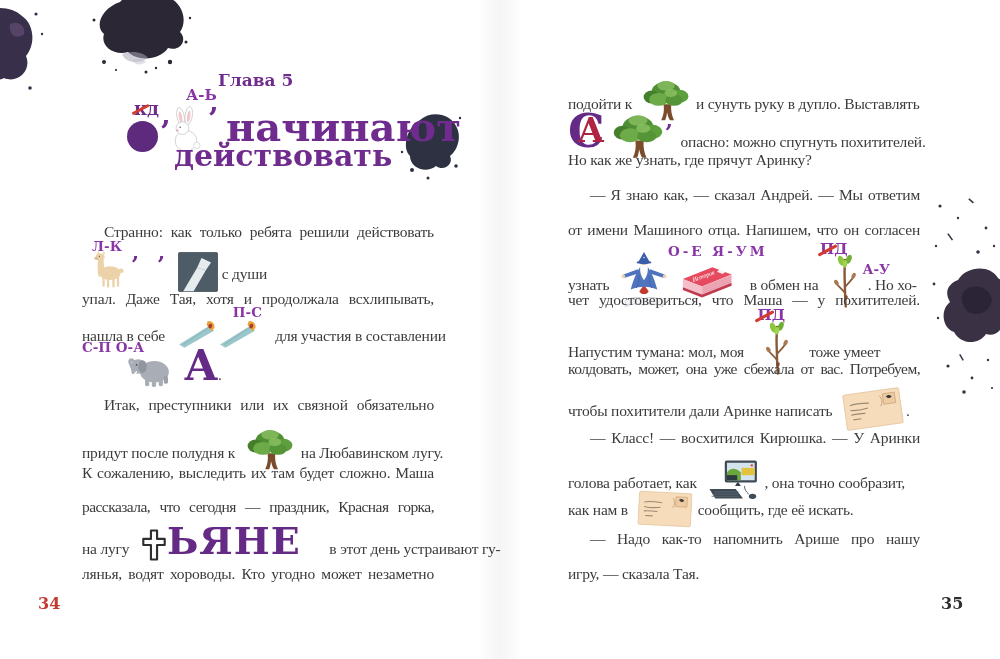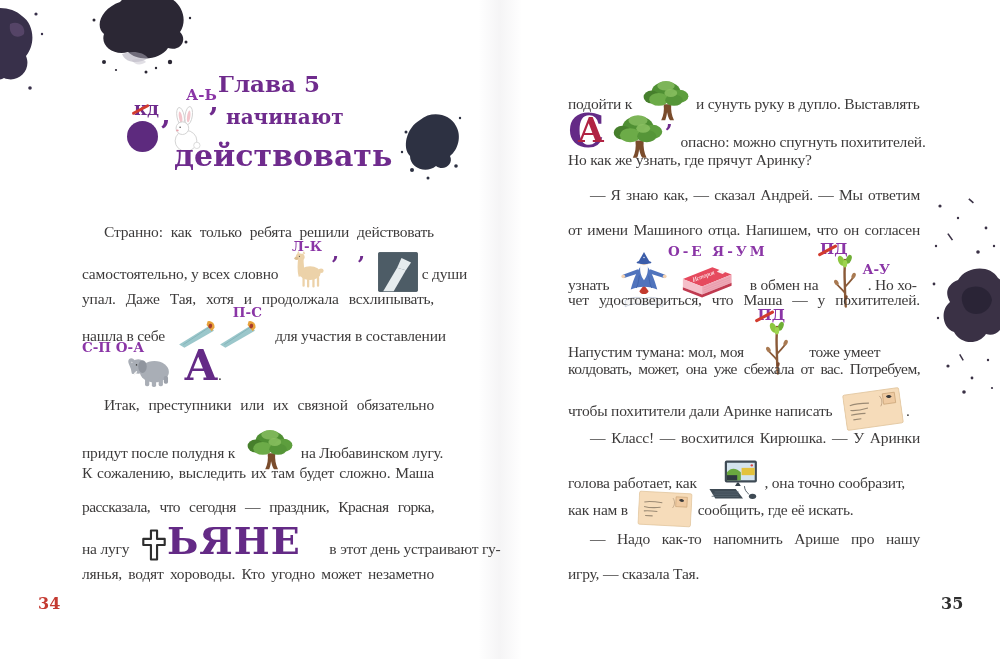--- a/index.html
+++ b/index.html
@@ -126,44 +126,44 @@
       <circle cx="60" cy="172" r="1.2"></circle>
         <circle cx="36" cy="204" r="1.8"></circle>
         <circle cx="64" cy="200" r="1.1"></circle>
     </g>
   </svg>
 
   <div class="gutter"></div>
 
   <div>
 
-    <span class="tpiece" style="left:218px;top:72px;font-size:23px">Глава 5</span>
+    <span class="tpiece" style="left:218px;top:72px;font-size:17px">Глава 5</span>
     <span class="tpiece" style="left:134px;top:100px;font-size:18px"><span class="x">к</span><span>д</span></span>
     <span class="tpiece" style="left:186px;top:88px;font-size:15px;color:#8a35a6">А-Ь</span>
     <span style="position:absolute;left:127px;top:121px;width:31px;height:31px;border-radius:50%;background:#5d2a7e"></span>
     <span class="tpiece" style="left:160px;top:117px;font-size:30px">’</span>
     <svg style="position:absolute;left:167px;top:106px" width="38" height="48" viewBox="0 0 42 52">
       <ellipse cx="15" cy="11" rx="4" ry="10" fill="#fff" stroke="#cfcfcf" transform="rotate(-10 15 11)"></ellipse>
       <ellipse cx="15" cy="12" rx="1.8" ry="6.5" fill="#f3c6cc" transform="rotate(-10 15 12)"></ellipse>
       <ellipse cx="24" cy="10" rx="4" ry="10" fill="#fff" stroke="#cfcfcf" transform="rotate(8 24 10)"></ellipse>
       <ellipse cx="24" cy="11" rx="1.8" ry="6.5" fill="#f3c6cc" transform="rotate(8 24 11)"></ellipse>
       <ellipse cx="21" cy="38" rx="12" ry="11.5" fill="#fff" stroke="#cfcfcf"></ellipse>
       <circle cx="17" cy="24" r="7" fill="#fff" stroke="#cfcfcf"></circle>
       <circle cx="33" cy="43" r="3.5" fill="#fff" stroke="#d8d8d8"></circle>
       <circle cx="14.5" cy="23" r="0.9" fill="#555"></circle>
       <ellipse cx="11.5" cy="26.5" rx="1.4" ry="1" fill="#e8a0aa"></ellipse>
       <path d="M12 48 q4 2 8 1" stroke="#ddd" fill="none"></path>
     </svg>
     <span class="tpiece" style="left:208px;top:104px;font-size:30px">’</span>
-    <span class="tpiece" style="left:226px;top:107px;font-size:20px">начинают</span>
+    <span class="tpiece" style="left:226px;top:107px;font-size:40px">начинают</span>
     <span class="tpiece" style="left:174px;top:141px;font-size:30px">действовать</span>
 
     <div class="line lp jl ind" style="top:219px"><span>Странно: как только ребята решили действовать</span></div>
 
-    <div class="line lp nl" style="top:251px"><span>самостоятельно, у всех словно</span>
+    <div class="line lp nl" style="top:251px">
       <span class="rswrap" style="margin-left:5px"><span class="hint" style="top:-11px;left:50%;transform:translateX(-50%)">Л-К</span><svg class="icon" style="vertical-align:-10px" width="40" height="38" viewBox="0 0 52 50">
         <g fill="#ecd2a9">
           <ellipse cx="30" cy="29" rx="14" ry="9"></ellipse>
           <path d="M15 34 C13 26 13.5 16 14.5 9 L21.5 9 C21.5 17 22 25 24.5 32 Z"></path>
           <ellipse cx="17" cy="8" rx="6" ry="4.6"></ellipse>
           <path d="M13 4 l1.5 -4 2 3.4 z"></path>
               <path d="M20 3.4 l2 -3.4 1.6 3.8 z"></path>
           <rect x="20" y="34" width="3" height="13" rx="1.4"></rect>
               <rect x="26" y="36" width="3" height="12" rx="1.4"></rect>
           <rect x="33" y="36" width="3" height="12" rx="1.4"></rect>

